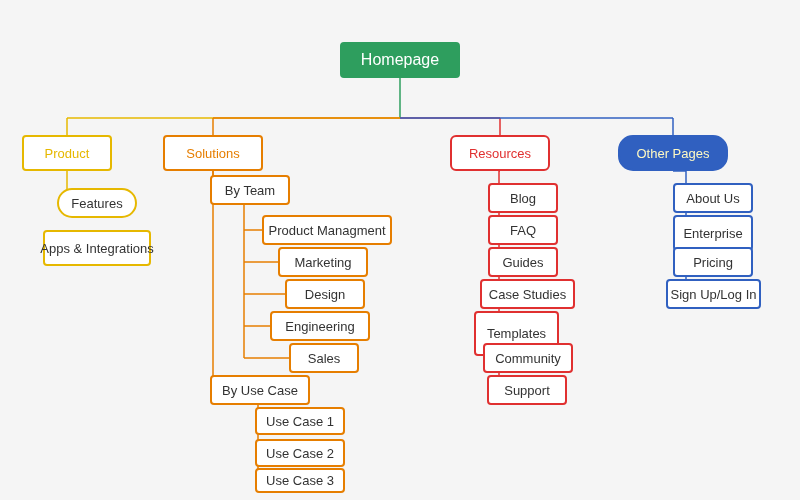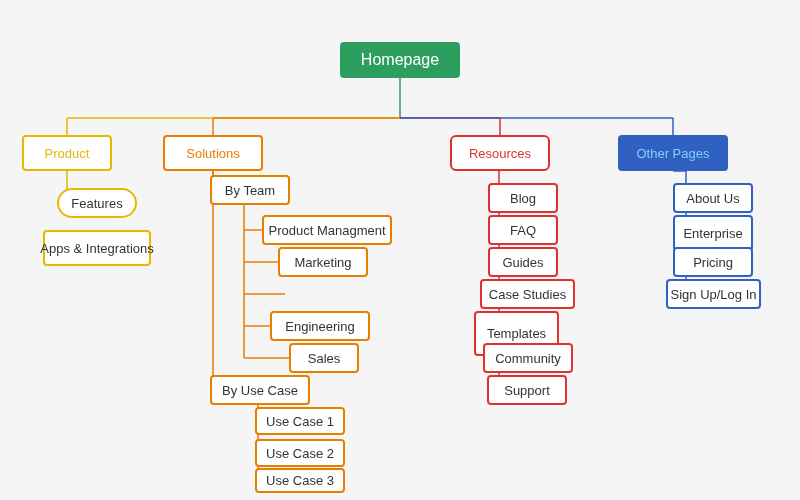--- a/index.html
+++ b/index.html
@@ -39,21 +39,21 @@
     .node.homepage {
       background: #2e9e5e;
       color: white;
       border-color: #2e9e5e;
       font-size: 16px;
       padding: 10px 24px;
     }
     .node.product { border-color: #e6b800; color: #e6b800; }
     .node.solutions { border-color: #e67e00; color: #e67e00; }
     .node.resources { border-color: #e03030; color: #e03030; border-radius: 6px; }
-    .node.other { background: #3060c0; color: #7dd3fc; border-color: #3060c0; }
+    .node.other { background: #3060c0; color: #fef9c3; border-color: #3060c0; border-radius: 15px; }
     .node.yellow { border-color: #e6b800; color: #333; }
     .node.orange { border-color: #e67e00; color: #333; }
     .node.red { border-color: #e03030; color: #333; }
     .node.blue { border-color: #3060c0; color: #333; }
   </style>
 </head>
 <body>
 
 <div id="diagram">
   <svg class="lines" id="svg-lines">
@@ -106,20 +106,21 @@
 <div class="node homepage" style="left: 340px; top: 42px; width: 120px; height: 36px;">Homepage</div>
     <div class="node product" style="left: 22px; top: 135px; width: 90px; height: 36px;">Product</div>
     <div class="node solutions" style="left: 163px; top: 135px; width: 100px; height: 36px;">Solutions</div>
     <div class="node resources" style="left: 450px; top: 135px; width: 100px; height: 36px;">Resources</div>
     <div class="node other" style="left: 618px; top: 135px; width: 110px; height: 36px;">Other Pages</div>
     <div class="node yellow" style="left: 57px; top: 188px; width: 80px; height: 30px; border-radius: 15px;">Features</div>
     <div class="node yellow" style="left: 43px; top: 230px; width: 108px; height: 36px;">Apps &amp; Integrations</div>
     <div class="node orange" style="left: 210px; top: 175px; width: 80px; height: 30px;">By Team</div>
     <div class="node orange" style="left: 262px; top: 215px; width: 130px; height: 30px;">Product Managment</div>
     <div class="node orange" style="left: 278px; top: 247px; width: 90px; height: 30px;">Marketing</div>
+    <div class="node orange" style="left: 285px; top: 279px; width: 80px; height: 30px;">Design</div>
     <div class="node orange" style="left: 270px; top: 311px; width: 100px; height: 30px;">Engineering</div>
     <div class="node orange" style="left: 289px; top: 343px; width: 70px; height: 30px;">Sales</div>
     <div class="node orange" style="left: 210px; top: 375px; width: 100px; height: 30px;">By Use Case</div>
     <div class="node orange" style="left: 255px; top: 407px; width: 90px; height: 28px;">Use Case 1</div>
     <div class="node orange" style="left: 255px; top: 439px; width: 90px; height: 28px;">Use Case 2</div>
     <div class="node orange" style="left: 255px; top: 468px; width: 90px; height: 25px;">Use Case 3</div>
     <div class="node red" style="left: 488px; top: 183px; width: 70px; height: 30px;">Blog</div>
     <div class="node red" style="left: 488px; top: 215px; width: 70px; height: 30px;">FAQ</div>
     <div class="node red" style="left: 488px; top: 247px; width: 70px; height: 30px;">Guides</div>
     <div class="node red" style="left: 480px; top: 279px; width: 95px; height: 30px;">Case Studies</div>

